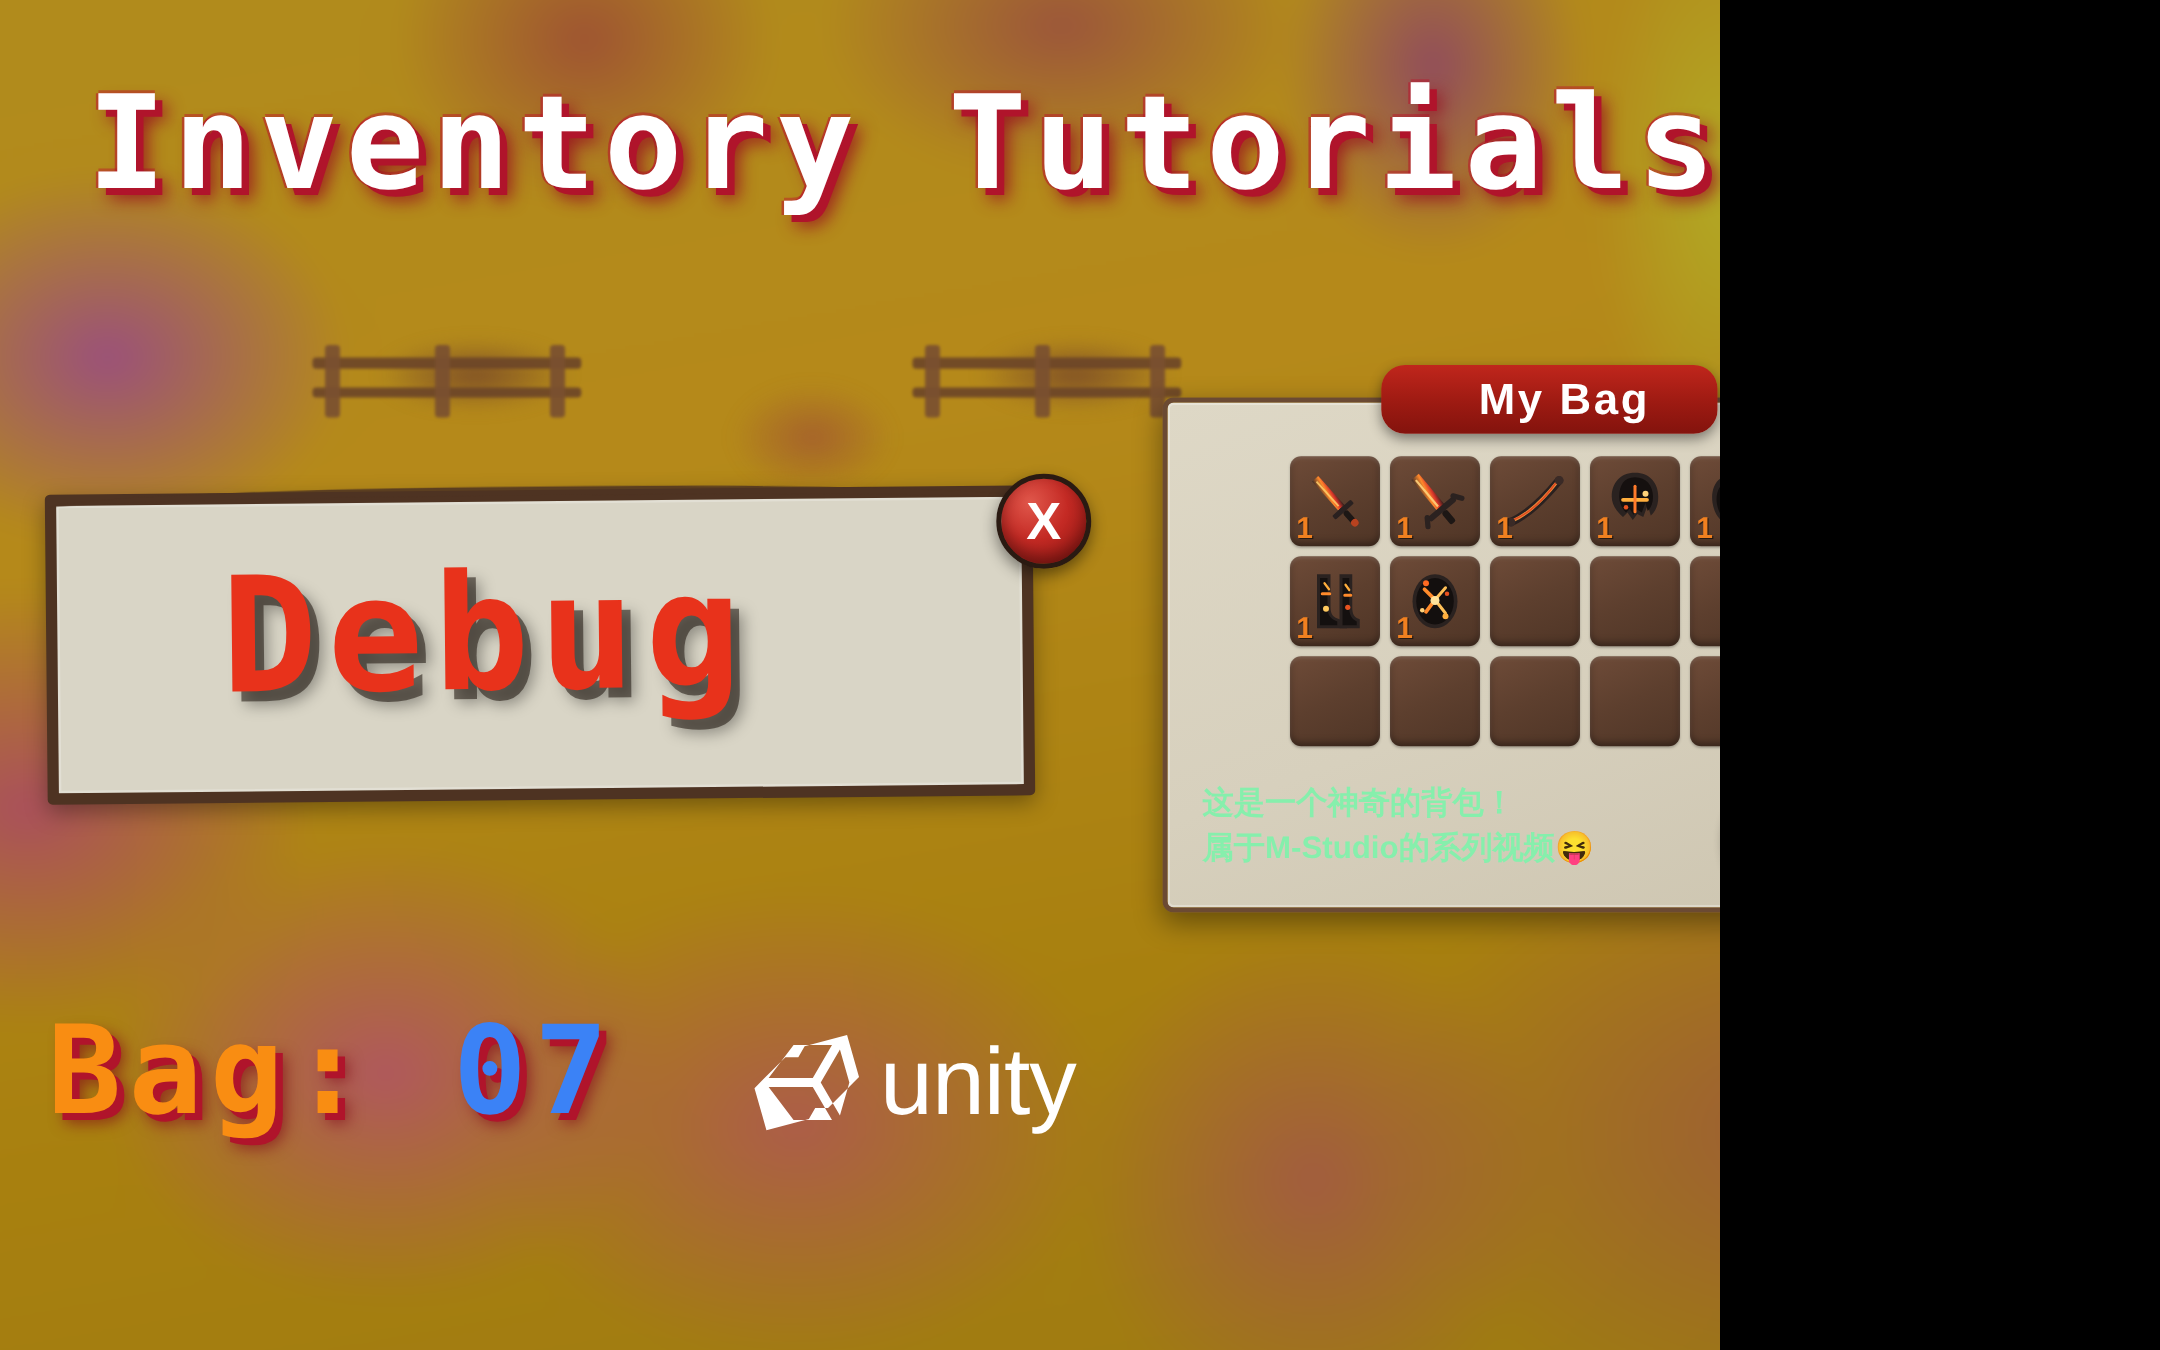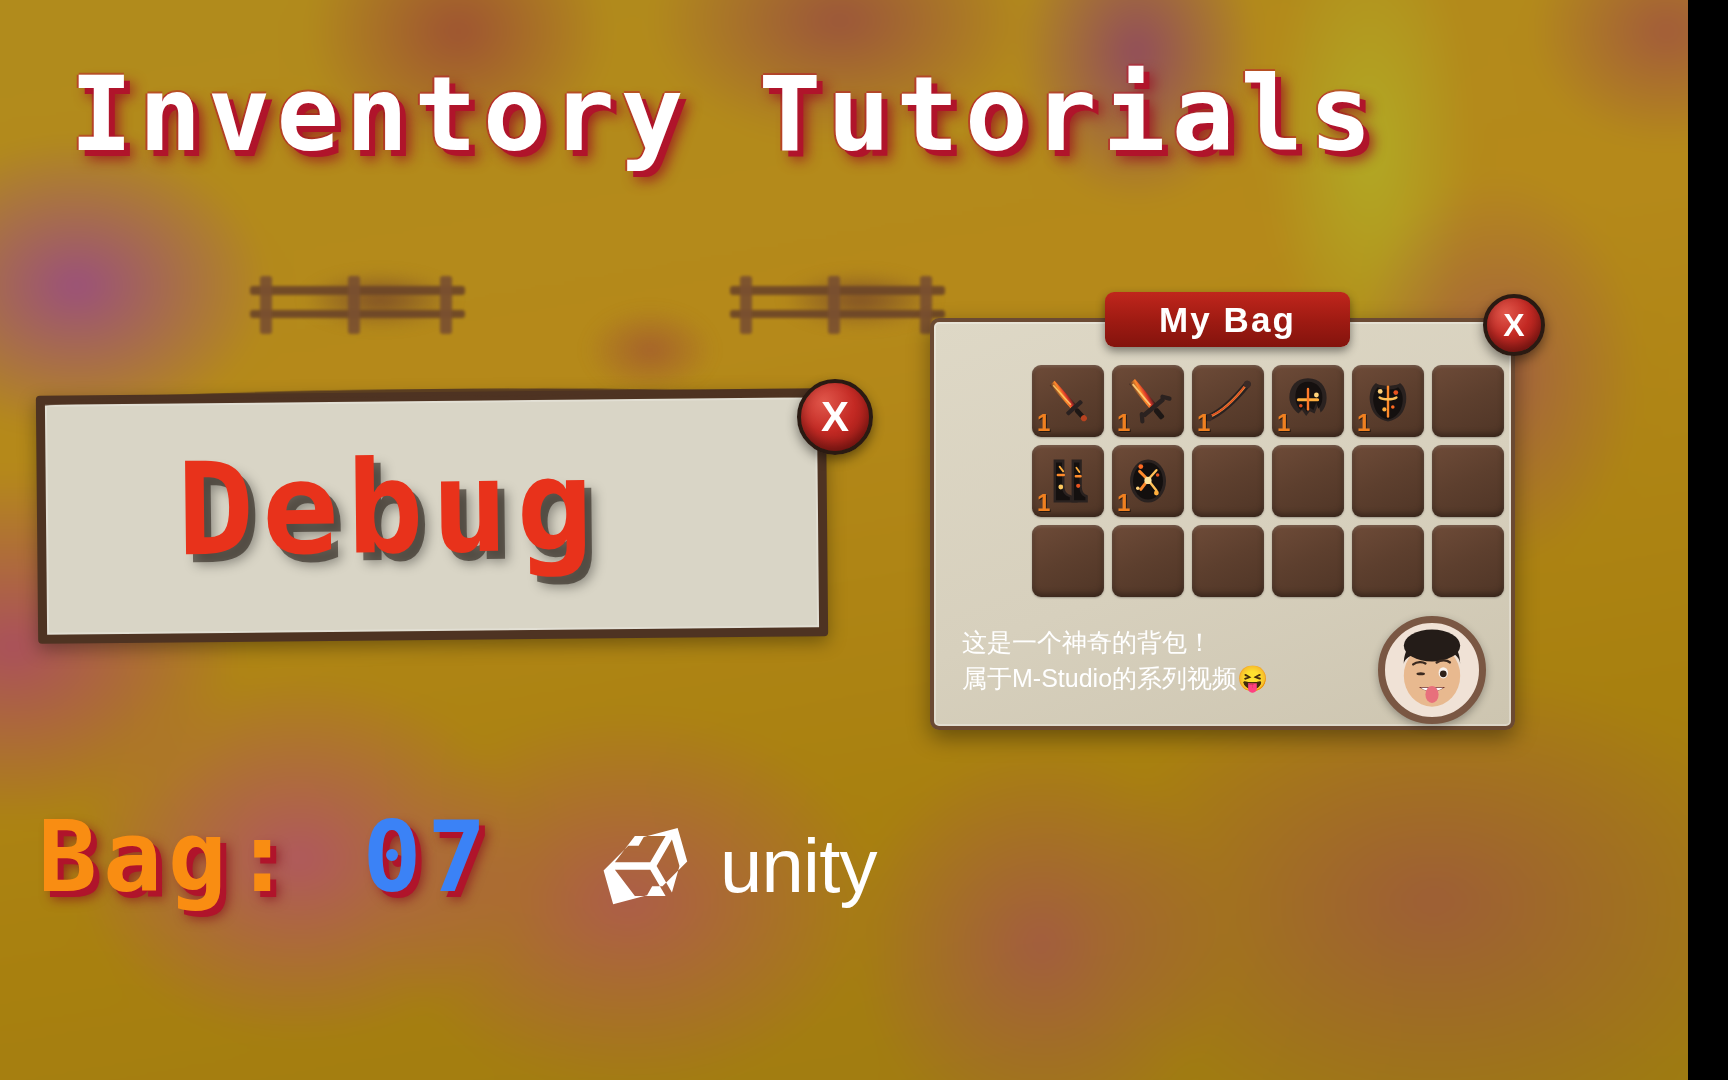--- a/index.html
+++ b/index.html
@@ -1,18 +1,18 @@
 <!DOCTYPE html>
 <html><head>
 <meta charset="utf-8">
 <style>
   html,body{margin:0;padding:0;background:#000;}
   body{width:1728px;height:1080px;overflow:hidden;font-family:"Liberation Sans",sans-serif;}
 
-  #stage{position:relative;width:1688px;height:1080px;overflow:hidden;}
+  #stage{position:relative;width:1376px;height:1080px;overflow:hidden;}
 
   
   .bg{position:absolute;inset:0;
       background:
         radial-gradient(ellipse 260px 200px at 120px 300px, rgba(150,70,140,.85), rgba(150,70,140,0) 70%),
         radial-gradient(ellipse 300px 230px at 60px 640px, rgba(168,66,110,.8), rgba(168,66,110,0) 72%),
         radial-gradient(ellipse 300px 240px at 330px 840px, rgba(178,74,120,.75), rgba(178,74,120,0) 72%),
         radial-gradient(ellipse 330px 250px at 640px 880px, rgba(176,70,112,.6), rgba(176,70,112,0) 72%),
         radial-gradient(ellipse 250px 260px at 1030px 920px, rgba(160,60,110,.5), rgba(160,60,110,0) 72%),
         radial-gradient(ellipse 430px 300px at 1400px 880px, rgba(150,56,100,.45), rgba(150,56,100,0) 75%),
@@ -68,49 +68,49 @@
      background:#4e3322;border-radius:3px;z-index:-1;}
   #bag-close{left:1483px;top:294px;width:54px;height:54px;font-size:32px;}
 
   
   #bag-panel{position:absolute;left:930px;top:318px;width:577px;height:404px;
      background:linear-gradient(160deg,#ded8c6 0%,#d7d0bd 55%,#cdc5b0 100%);
      border:4px solid #6b4a33;border-radius:9px;
      box-shadow:0 8px 22px rgba(0,0,0,.4), inset 0 0 0 2px rgba(255,255,255,.3);}
   #bag-title{position:absolute;left:1105px;top:292px;width:245px;height:55px;
      background:linear-gradient(180deg,#c0261c 0%,#9d1a12 55%,#83130d 100%);
-     border-radius:9px;display:flex;align-items:center;justify-content:center;
+     border-radius:19px;display:flex;align-items:center;justify-content:center;
      color:#fff;font-size:35px;font-weight:bold;letter-spacing:.06em;
-     box-shadow:0 4px 10px rgba(0,0,0,.45);}
+     box-shadow:0 4px 10px rgba(0,0,0,.45);padding-left:24px;}
 
   #slot-grid{position:absolute;left:1032px;top:365px;display:grid;
      grid-template-columns:repeat(6,72px);grid-template-rows:repeat(3,72px);gap:8px;}
   .slot{width:72px;height:72px;border-radius:9px;position:relative;
      background:linear-gradient(155deg,#6e4b38 0%,#5d3f2e 48%,#4f3526 100%);
      box-shadow:inset 0 2px 3px rgba(255,255,255,.12), inset 0 -3px 6px rgba(0,0,0,.35),
                 0 1px 2px rgba(0,0,0,.25);}
   .slot .qty{position:absolute;left:5px;bottom:2px;font-size:24px;font-weight:bold;
      color:#f08020;text-shadow:1px 1px 0 rgba(0,0,0,.55);z-index:3;line-height:1;}
   .slot .icon{position:absolute;inset:6px;display:flex;align-items:center;justify-content:center;}
   .slot svg{width:100%;height:100%;display:block;}
 
   
   #bag-desc{position:absolute;left:962px;top:624px;width:400px;
-     color:#ffffff;font-size:25px;font-weight:normal;line-height:1.45;}
+     color:#86efac;font-size:25px;font-weight:bold;line-height:1.45;}
   #bag-desc div{white-space:nowrap;}
   #bag-avatar{position:absolute;left:1378px;top:616px;width:94px;height:94px;border-radius:50%;
      border:7px solid #7a5743;background:#f0e2d6;overflow:hidden;
      box-shadow:0 3px 8px rgba(0,0,0,.3);}
 
   
   #footer-label{position:absolute;left:38px;top:808px;font-size:98px;line-height:1;white-space:nowrap;}
   #footer-label .orange{color:#f98d12;text-shadow:6px 6px 0 #b0142b, 8px 8px 12px rgba(130,10,25,.7);margin-top:41px;}
   #footer-label .white{color:#3b82f6;text-shadow:6px 6px 0 #b0142b, 8px 8px 12px rgba(130,10,25,.7);}
 
-  #unity-logo{position:absolute;left:600px;top:820px;display:flex;align-items:center;gap:28px;}
+  #unity-logo{position:absolute;left:600px;top:820px;display:flex;align-items:center;gap:12px;}
   #unity-logo .mark{width:92px;height:92px;}
   #unity-logo .wordmark{color:#fff;font-size:76px;line-height:1;font-weight:400;
      font-family:"Liberation Sans",sans-serif;letter-spacing:-.01em;}
 </style>
 </head>
 <body>
 
 <div id="stage">
 
   <div class="bg"></div>

